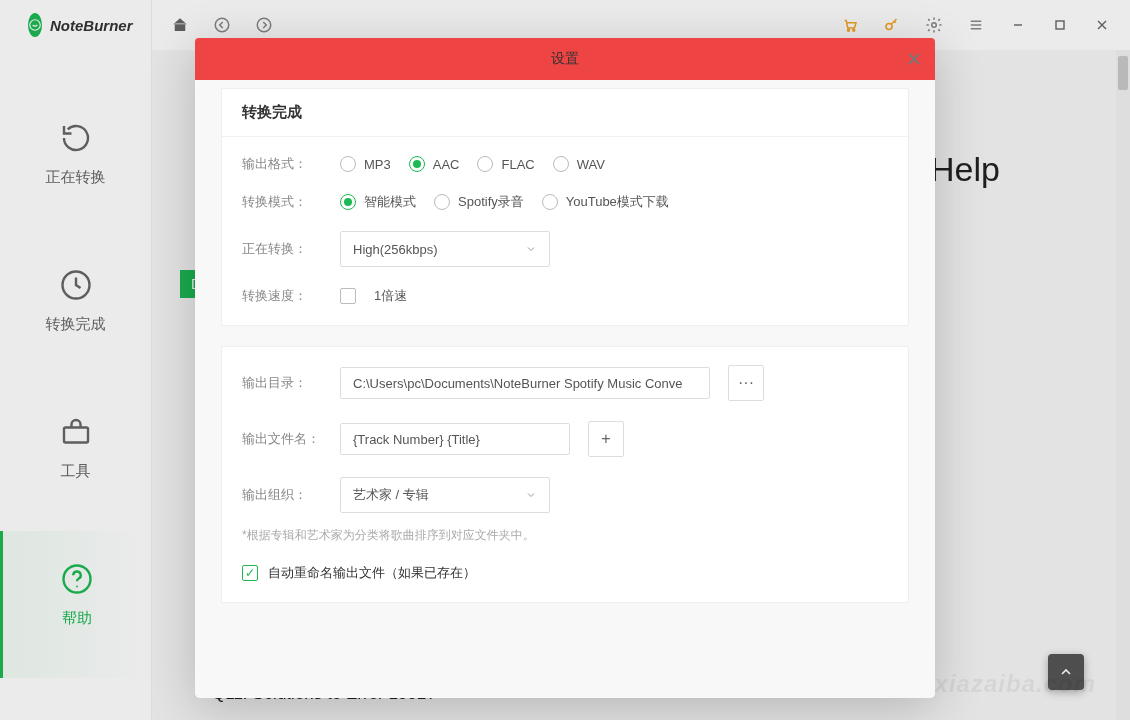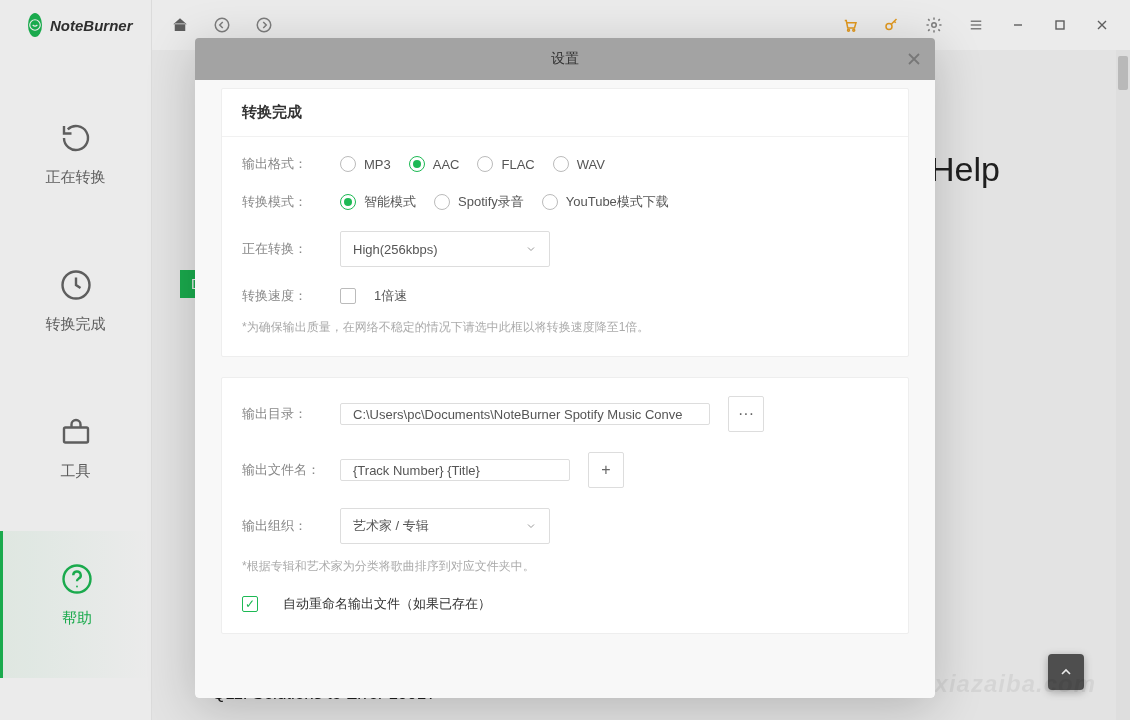--- a/index.html
+++ b/index.html
@@ -35,46 +35,46 @@
 .bg-title { position: absolute; right: 130px; top: 100px; font-size: 34px; color: #222; }
 .bg-green { position:absolute; left:28px; top:220px; width:32px; height:28px; background:#1db954; color:#fff; font-size:14px; display:flex; align-items:center; justify-content:center;}
 .bg-list { position:absolute; left:60px; bottom:8px; color:#222; font-size:17px; line-height:2.1;}
 .scrollbar { position:absolute; right:0; top:0; width:14px; height:100%; background:#f1f1f1;}
 .scroll-thumb { position:absolute; right:2px; top:6px; width:10px; height:34px; background:#c9c9c9; border-radius:2px;}
 .scroll-top-btn { position:absolute; right:46px; bottom:30px; width:36px; height:36px; background:#555; border-radius:4px; display:flex; align-items:center; justify-content:center; color:#fff; box-shadow:0 2px 8px rgba(0,0,0,.3);}
 .watermark { position:absolute; right:34px; bottom:22px; font-size:24px; color:rgba(0,0,0,.06); font-weight:bold; letter-spacing:1px; font-style:italic;}
 
 
 .overlay { position: absolute; inset: 0; background: rgba(0,0,0,.08); display: flex; justify-content: center; }
-.modal { margin-top: 38px; width: 740px; max-height: 660px; background: #a3a3a3; border-radius: 4px; box-shadow: 0 10px 50px rgba(0,0,0,.2); display: flex; flex-direction: column; overflow: hidden; }
+.modal { margin-top: 38px; width: 740px; max-height: 660px; background: #ef4444; border-radius: 4px; box-shadow: 0 10px 50px rgba(0,0,0,.2); display: flex; flex-direction: column; overflow: hidden; }
 .modal-header { height: 42px; display: flex; align-items: center; justify-content: center; position: relative; }
 .modal-title { font-size: 14px; color: #333; }
 .modal-close { position: absolute; right: 8px; top: 8px; width: 26px; height: 26px; display:flex; align-items:center; justify-content:center; color:#777; cursor:pointer;}
 .modal-body { flex:1; overflow-y:auto; padding: 8px 26px 24px; background:#f8f8f8; display:flex; flex-direction:column; gap:20px;}
 .panel { background:#fff; border:1px solid #eee; border-radius:2px; }
 .panel-title { font-size:15px; font-weight:600; color:#333; padding:14px 20px; border-bottom:1px solid #f1f1f1;}
 .panel-body { padding: 18px 20px 20px; display:flex; flex-direction:column; gap:20px;}
 .row { display:flex; align-items:center; gap:18px; }
 .row-label { width:80px; font-size:13px; color:#888; flex-shrink:0;}
 .radio { display:flex; align-items:center; gap:8px; cursor:pointer; }
 .radio-dot { width:16px; height:16px; border:1.6px solid #bbb; border-radius:50%; display:flex; align-items:center; justify-content:center;}
 .radio.checked .radio-dot { border-color:#1db954; }
 .radio.checked .radio-dot::after { content:""; width:8px; height:8px; border-radius:50%; background:#1db954;}
 .radio-label { font-size:13px; color:#555;}
 .select { height:36px; border:1px solid #ddd; border-radius:2px; display:flex; align-items:center; justify-content:space-between; padding:0 12px; width:210px; font-size:13px; color:#555; cursor:pointer; background:#fff;}
 .select svg { width:12px; height:12px; stroke:#999; fill:none; stroke-width:2;}
 .checkbox { width:16px; height:16px; border:1.6px solid #bbb; border-radius:2px; display:flex; align-items:center; justify-content:center; cursor:pointer;}
 .checkbox.checked { border-color:#1db954; }
 .checkbox.checked::after { content:"✓"; color:#1db954; font-size:12px; line-height:1; }
 .hint { font-size:12px; color:#aaa; margin-top:-6px;}
-.text-input { height:22px; border:1px solid #ddd; border-radius:2px; padding:8px 12px; font-size:13px; color:#555; background:#fff; }
+.text-input { height:32px; border:1px solid #ddd; border-radius:2px; padding:8px 12px; font-size:13px; color:#555; background:#fff; }
 .text-input.wide { width:370px; }
 .text-input.mid { width:230px; }
 .icon-btn { width:36px; height:36px; border:1px solid #ddd; border-radius:2px; display:flex; align-items:center; justify-content:center; color:#666; cursor:pointer; background:#fff;}
-.ck-row { display:flex; align-items:center; gap:25px;}
+.ck-row { display:flex; align-items:center; gap:10px;}
 .ck-label { font-size:13px; color:#333;}
 </style>
 </head>
 <body>
 
 <div class="app">
   <aside class="sidebar">
     <div class="logo-row">
       <span class="logo-icon">
         <svg viewBox="0 0 24 24">
@@ -252,21 +252,20 @@
               <svg viewBox="0 0 24 24">
                   <path d="M6 9l6 6 6-6"></path>
                 </svg>
             </div>
           </div>
           <div class="row">
             <span class="row-label">转换速度：</span>
             <span class="checkbox"></span>
             <span class="ck-label" style="color:#555;font-size:13px;">1倍速</span>
           </div>
-          <div class="hint">*为确保输出质量，在网络不稳定的情况下请选中此框以将转换速度降至1倍。</div>
         </div>
       </div>
 
       <div class="panel">
         <div class="panel-body">
           <div class="row">
             <span class="row-label">输出目录：</span>
             <input class="text-input wide" readonly="" value="C:\Users\pc\Documents\NoteBurner Spotify Music Conve" style="">
             <div class="icon-btn">
                 <span>···</span>

